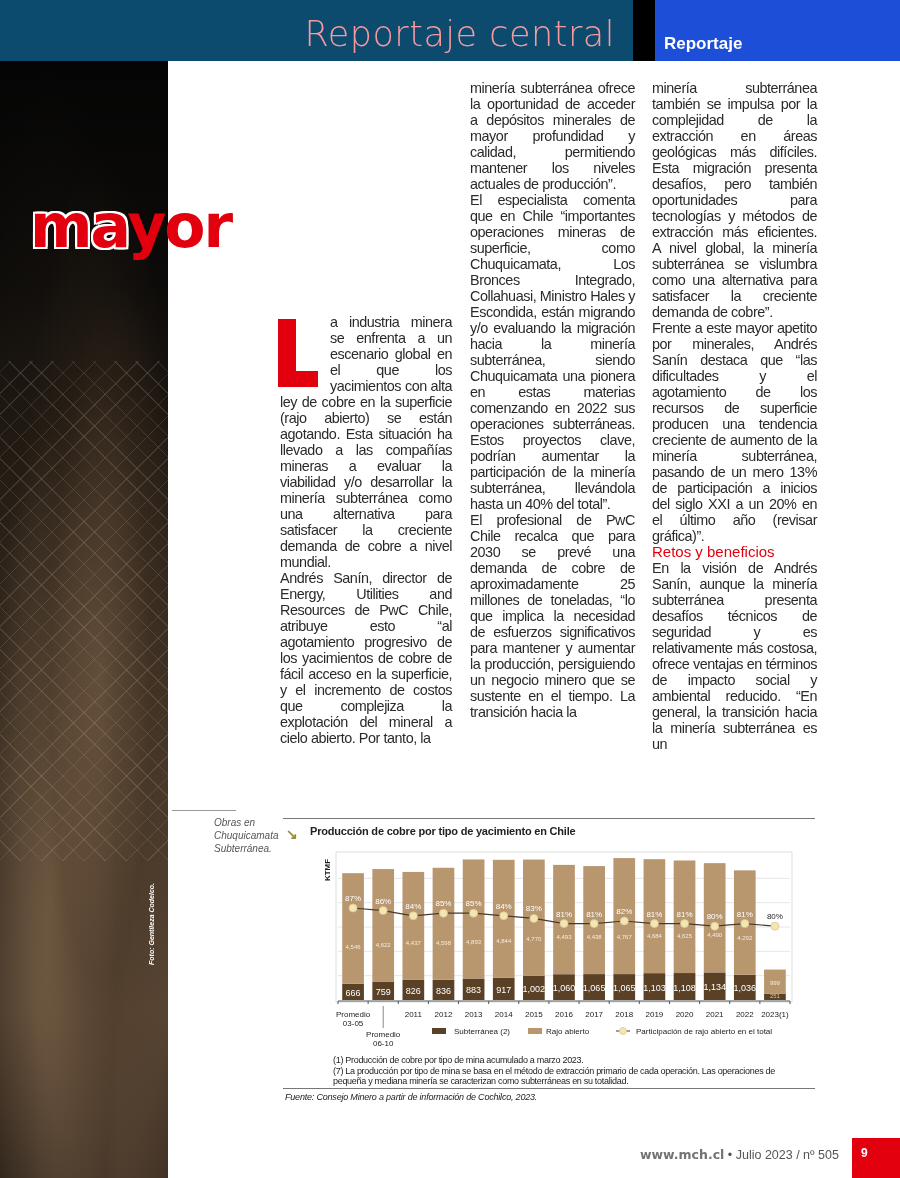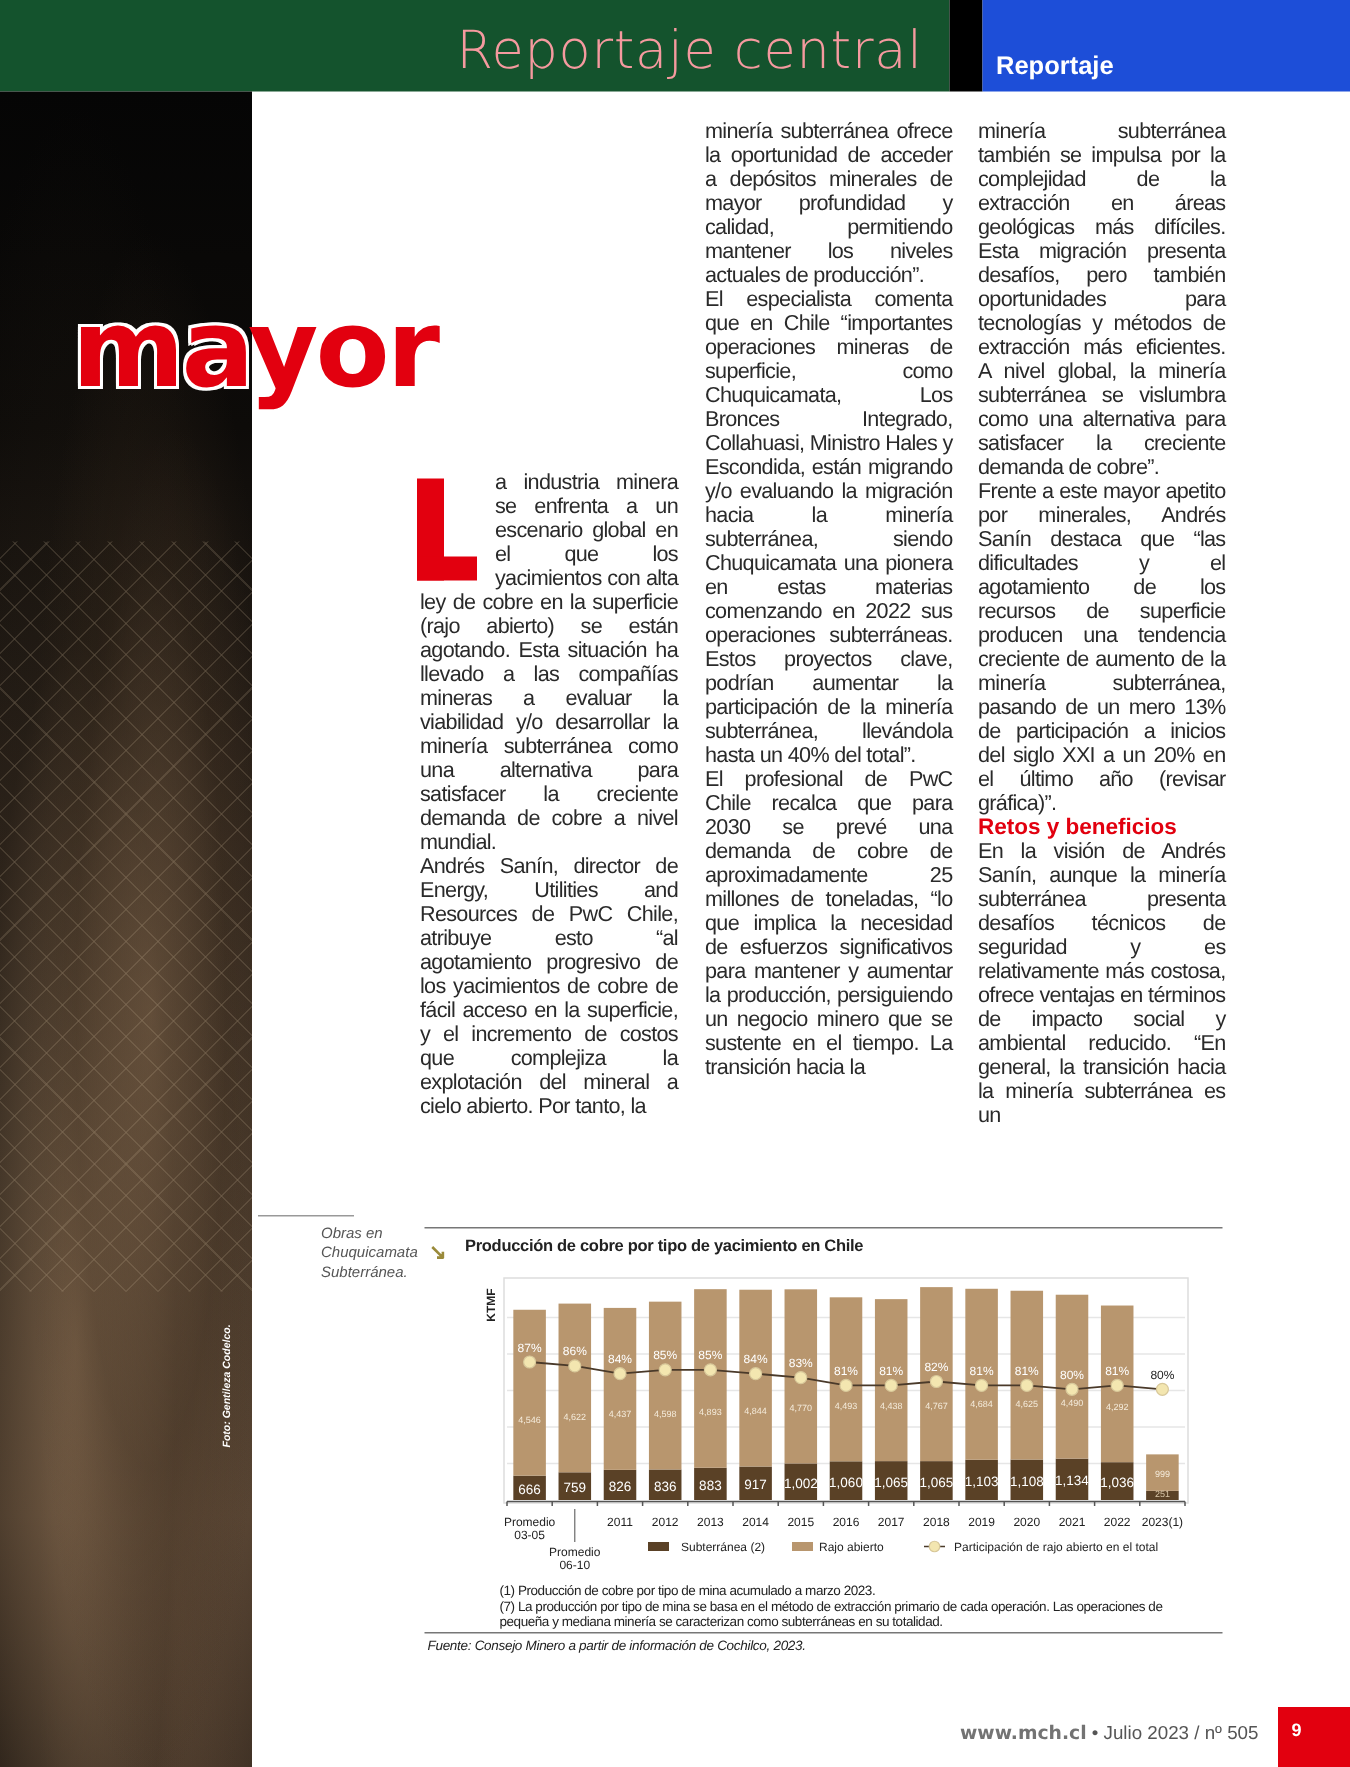--- a/index.html
+++ b/index.html
@@ -1,20 +1,20 @@
 <!DOCTYPE html>
 <html><head>
 <meta charset="utf-8">
 <style>
   * { box-sizing: border-box; margin: 0; padding: 0; }
   html, body { width: 900px; height: 1178px; background: #fff; overflow: hidden; }
   body { position: relative; font-family: "Liberation Sans", sans-serif; color: #222; }
 
   
-  .hdr-red { position: absolute; left: 0; top: 0; width: 633px; height: 61px; background: #14532d; }
+  .hdr-red { position: absolute; left: 0; top: 0; width: 633px; height: 61px; background: #0c4a6e; }
   .hdr-black { position: absolute; left: 633px; top: 0; width: 22px; height: 61px; background: #000; }
   .hdr-yellow { position: absolute; left: 655px; top: 0; width: 245px; height: 61px; background: #1d4ed8; }
   .hdr-title { position: absolute; right: 18px; top: 14px; font-family: "DejaVu Sans", sans-serif; font-weight: 200; font-size: 35px; color: #f59a9f; letter-spacing: 0.5px; }
   .hdr-section { position: absolute; left: 9px; top: 34px; font-weight: 700; font-size: 17px; color: #fff; }
 
   
   .photo { position: absolute; left: 0; top: 61px; width: 168px; height: 1117px;
     background:
       radial-gradient(ellipse at 60% 55%, rgba(120,95,70,0.55) 0%, rgba(60,45,30,0.3) 35%, rgba(0,0,0,0) 60%),
       radial-gradient(ellipse at 30% 75%, rgba(150,120,90,0.6) 0%, rgba(50,40,28,0.2) 40%, rgba(0,0,0,0) 70%),
@@ -23,37 +23,37 @@
   }
   .photo-mesh { position: absolute; left: 0; top: 300px; width: 168px; height: 500px; opacity: 0.35;
     background-image:
       repeating-linear-gradient(45deg, transparent 0 14px, rgba(200,180,150,0.5) 14px 15px),
       repeating-linear-gradient(-45deg, transparent 0 14px, rgba(200,180,150,0.5) 14px 15px); }
   .photo-credit { position: absolute; left: 148px; top: 965px; transform: rotate(-90deg); transform-origin: left top;
     font-size: 7px; font-weight: 700; font-style: italic; color: #fff; white-space: nowrap; }
 
   
   .headline { position: absolute; left: 30px; top: 196px; font-family: "DejaVu Sans", sans-serif; font-weight: 700;
-    font-size: 72px; color: #e2000f; letter-spacing: -2px; line-height: 1; margin-left: 18px; -webkit-text-stroke: 0px; }
+    font-size: 60px; color: #e2000f; letter-spacing: -2px; line-height: 1; -webkit-text-stroke: 0px; }
   .headline .outl { color: #e2000f; text-shadow: -2px -2px 0 #fff, 2px -2px 0 #fff, -2px 2px 0 #fff, 2px 2px 0 #fff, 0 2px 0 #fff, 0 -2px 0 #fff, 2px 0 0 #fff, -2px 0 0 #fff; }
 
   
   .caption-rule { position: absolute; left: 172px; top: 810px; width: 64px; border-top: 1px solid #999; }
   .caption { position: absolute; left: 186px; top: 816px; font-size: 10px; font-style: italic; color: #555; line-height: 13px; width: 80px; margin-left: 28px; }
 
   
   .col { position: absolute; font-family: "Liberation Sans", sans-serif; font-size: 14.4px; line-height: 16px; color: #2a2a2a; text-align: justify; letter-spacing: -0.45px; }
   .col p { margin: 0; }
   .col1 { left: 280px; top: 314px; width: 172px; }
   .col2 { left: 470px; top: 80px; width: 165px; }
   .col3 { left: 652px; top: 80px; width: 165px; }
   .dropcap { float: left; width: 42px; height: 68px; margin: 5px 10px 0 -2px; position: relative; }
   .dropcap .v { position: absolute; left: 0; top: 0; width: 18px; height: 68px; background: #e2000f; }
   .dropcap .h { position: absolute; left: 0; top: 52px; width: 40px; height: 16px; background: #e2000f; }
-  .subhead { color: #e2000f; font-weight: 700; font-size: 15px; margin-top: 16px; letter-spacing: 0; }
+  .subhead { color: #e2000f; font-weight: 400; font-size: 15px; margin-top: 16px; letter-spacing: 0; }
 
   
   .chart-top-rule { position: absolute; left: 283px; top: 818px; width: 532px; border-top: 1px solid #777; }
   .chart-arrow { position: absolute; left: 286px; top: 826px; font-size: 14px; color: #9a8a3a; font-weight: 700; }
   .chart-title { position: absolute; left: 310px; top: 825px; font-size: 11px; font-weight: 700; color: #222; letter-spacing: -0.2px; }
   .chart-svg { position: absolute; left: 320px; top: 848px; }
   .footnote { position: absolute; left: 285px; font-size: 9px; line-height: 10px; color: #222; letter-spacing: -0.3px; padding-left: 48px; }
   .fn1 { top: 1055px; }
   .fn2 { top: 1066px; width: 515px; }
   .fn-rule { position: absolute; left: 283px; top: 1088px; width: 532px; border-top: 1px solid #777; }

